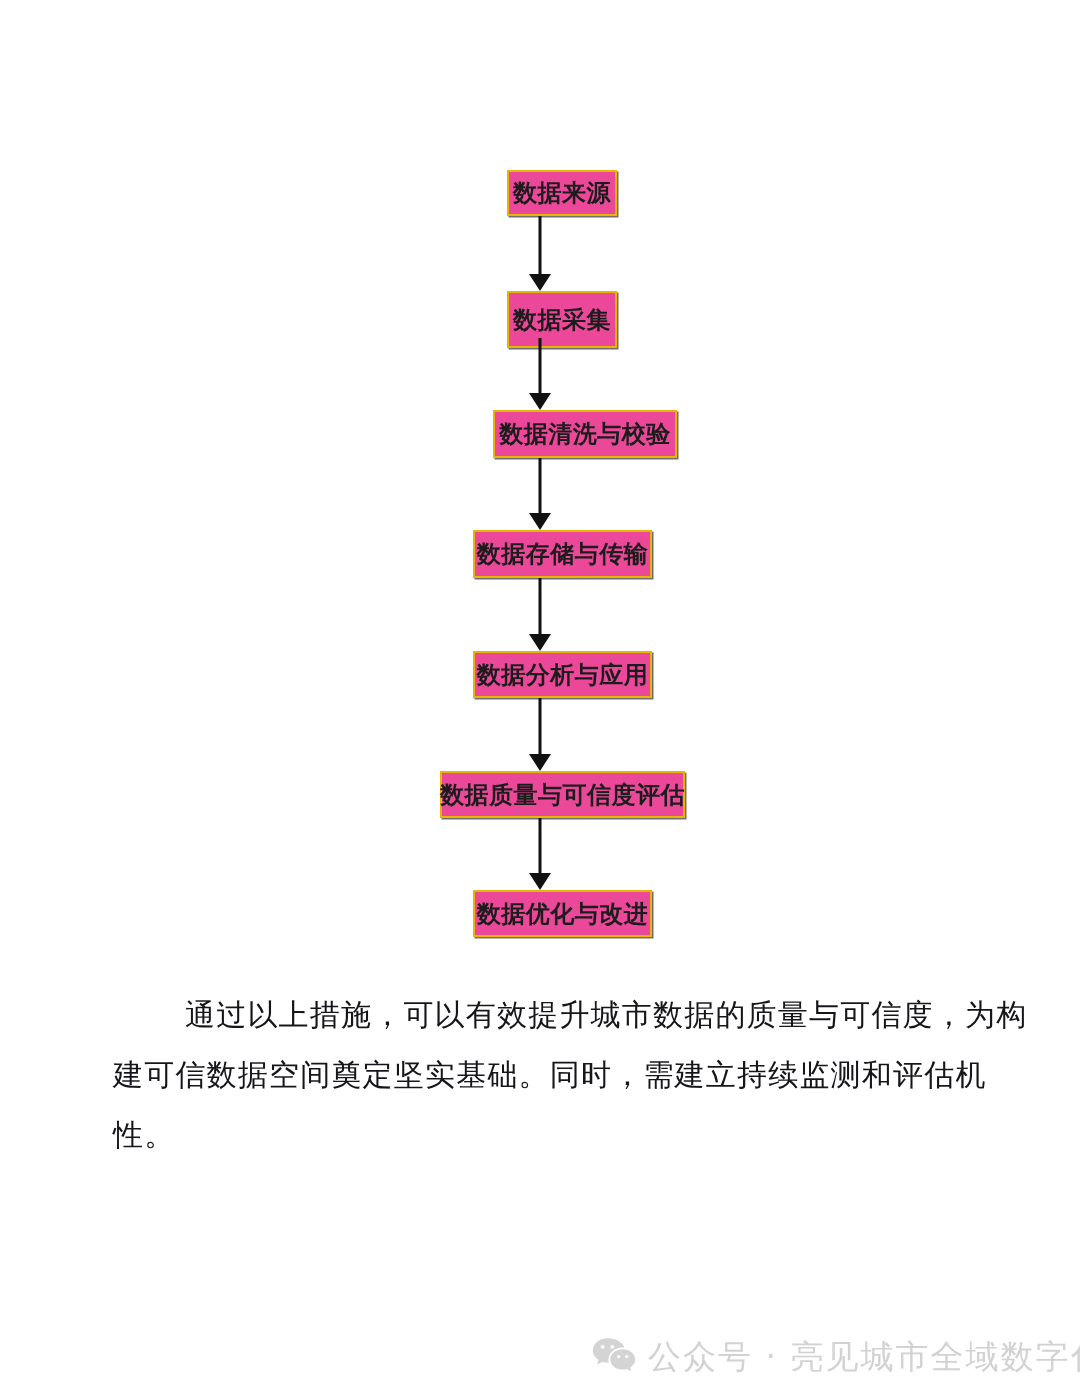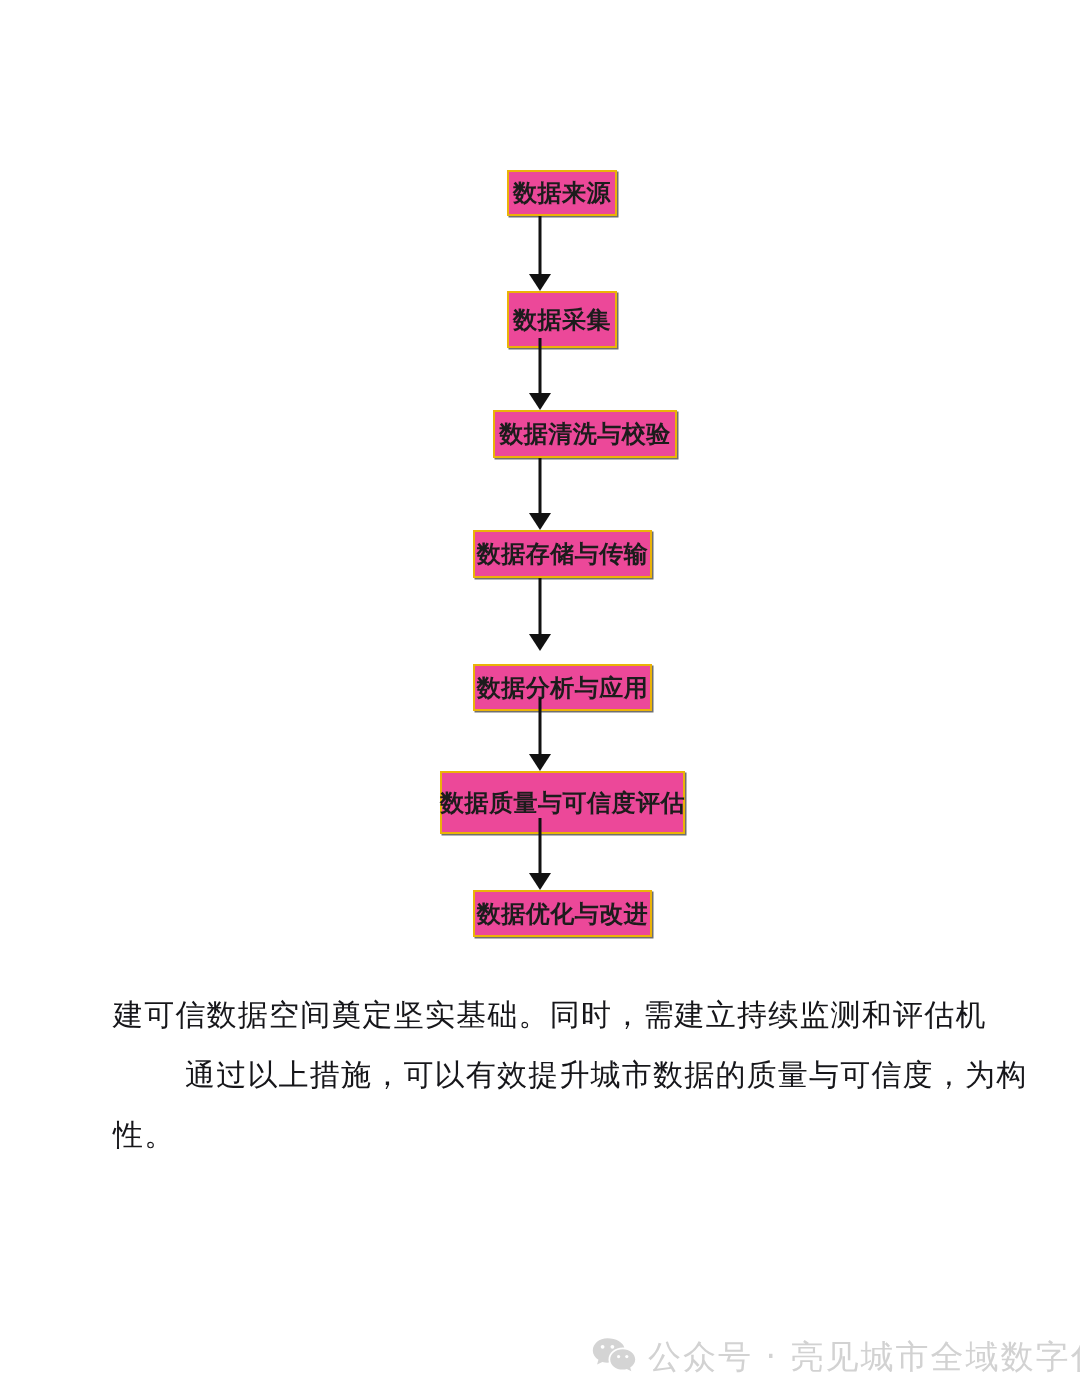--- a/index.html
+++ b/index.html
@@ -138,45 +138,45 @@
   </div>
 
   <div class="flow-node" style="left:473px; top:530px; width:179px; height:48px;text-align:right;">
     <span class="node-label">数据存储与传输</span>
   </div>
   <div class="flow-arrow" style="top:578px; height:73px; width:24px;">
     <span class="shaft" style="height:56px;"></span>
     <span class="head"></span>
   </div>
 
-  <div class="flow-node" style="left:473px; top:651px; width:179px; height:47px;margin-top:13px;">
+  <div class="flow-node" style="left:473px; top:651px; width:179px; height:47px;">
     <span class="node-label">数据分析与应用</span>
   </div>
   <div class="flow-arrow" style="top:698px; height:73px; width:24px;">
     <span class="shaft" style="height:56px;"></span>
     <span class="head"></span>
   </div>
 
-  <div class="flow-node" style="left:440px; top:771px; width:245px; height:63px;">
+  <div class="flow-node" style="left:440px; top:771px; width:245px; height:47px;">
     <span class="node-label">数据质量与可信度评估</span>
   </div>
   <div class="flow-arrow" style="top:818px; height:72px; width:24px;">
     <span class="shaft" style="height:55px;"></span>
     <span class="head"></span>
   </div>
 
   <div class="flow-node" style="left:473px; top:890px; width:179px; height:47px;align-items:center;">
     <span class="node-label">数据优化与改进</span>
   </div>
 
 </div>
 
 <div id="body-text">
+  <div class="para-line indent">通过以上措施，可以有效提升城市数据的质量与可信度，为构</div>
   <div class="para-line">建可信数据空间奠定坚实基础。同时，需建立持续监测和评估机</div>
-  <div class="para-line indent">通过以上措施，可以有效提升城市数据的质量与可信度，为构</div>
   <div class="para-line">性。</div>
 </div>
 
 <div id="watermark">
   <span>
     <svg class="wechat-icon" width="44" height="38" viewBox="0 0 44 38" xmlns="http://www.w3.org/2000/svg">
       <path d="M15.5 1.2C7.3 1.2 0.8 6.7 0.8 13.4c0 3.8 2.2 7.2 5.6 9.4L5.1 27.6l5.2-2.7c1.7 0.5 3.5 0.8 5.2 0.8 0.5 0 1 0 1.5-0.1-0.3-1-0.5-2-0.5-3.1 0-6.6 6.4-11.9 14.3-11.9 0.5 0 1 0 1.5 0.1C31.2 5.4 24 1.2 15.5 1.2z" fill="#d4d4d4"></path>
       <circle cx="10.6" cy="9.8" r="1.9" fill="#ffffff"></circle>
       <circle cx="20.4" cy="9.8" r="1.9" fill="#ffffff"></circle>
       <path d="M43.2 22.4c0-5.6-5.6-10.2-12.5-10.2s-12.5 4.6-12.5 10.2c0 5.6 5.6 10.2 12.5 10.2 1.5 0 2.9-0.2 4.2-0.6l4.4 2.3-1.1-3.9c2.9-1.9 5-4.7 5-8z" fill="#d4d4d4"></path>

